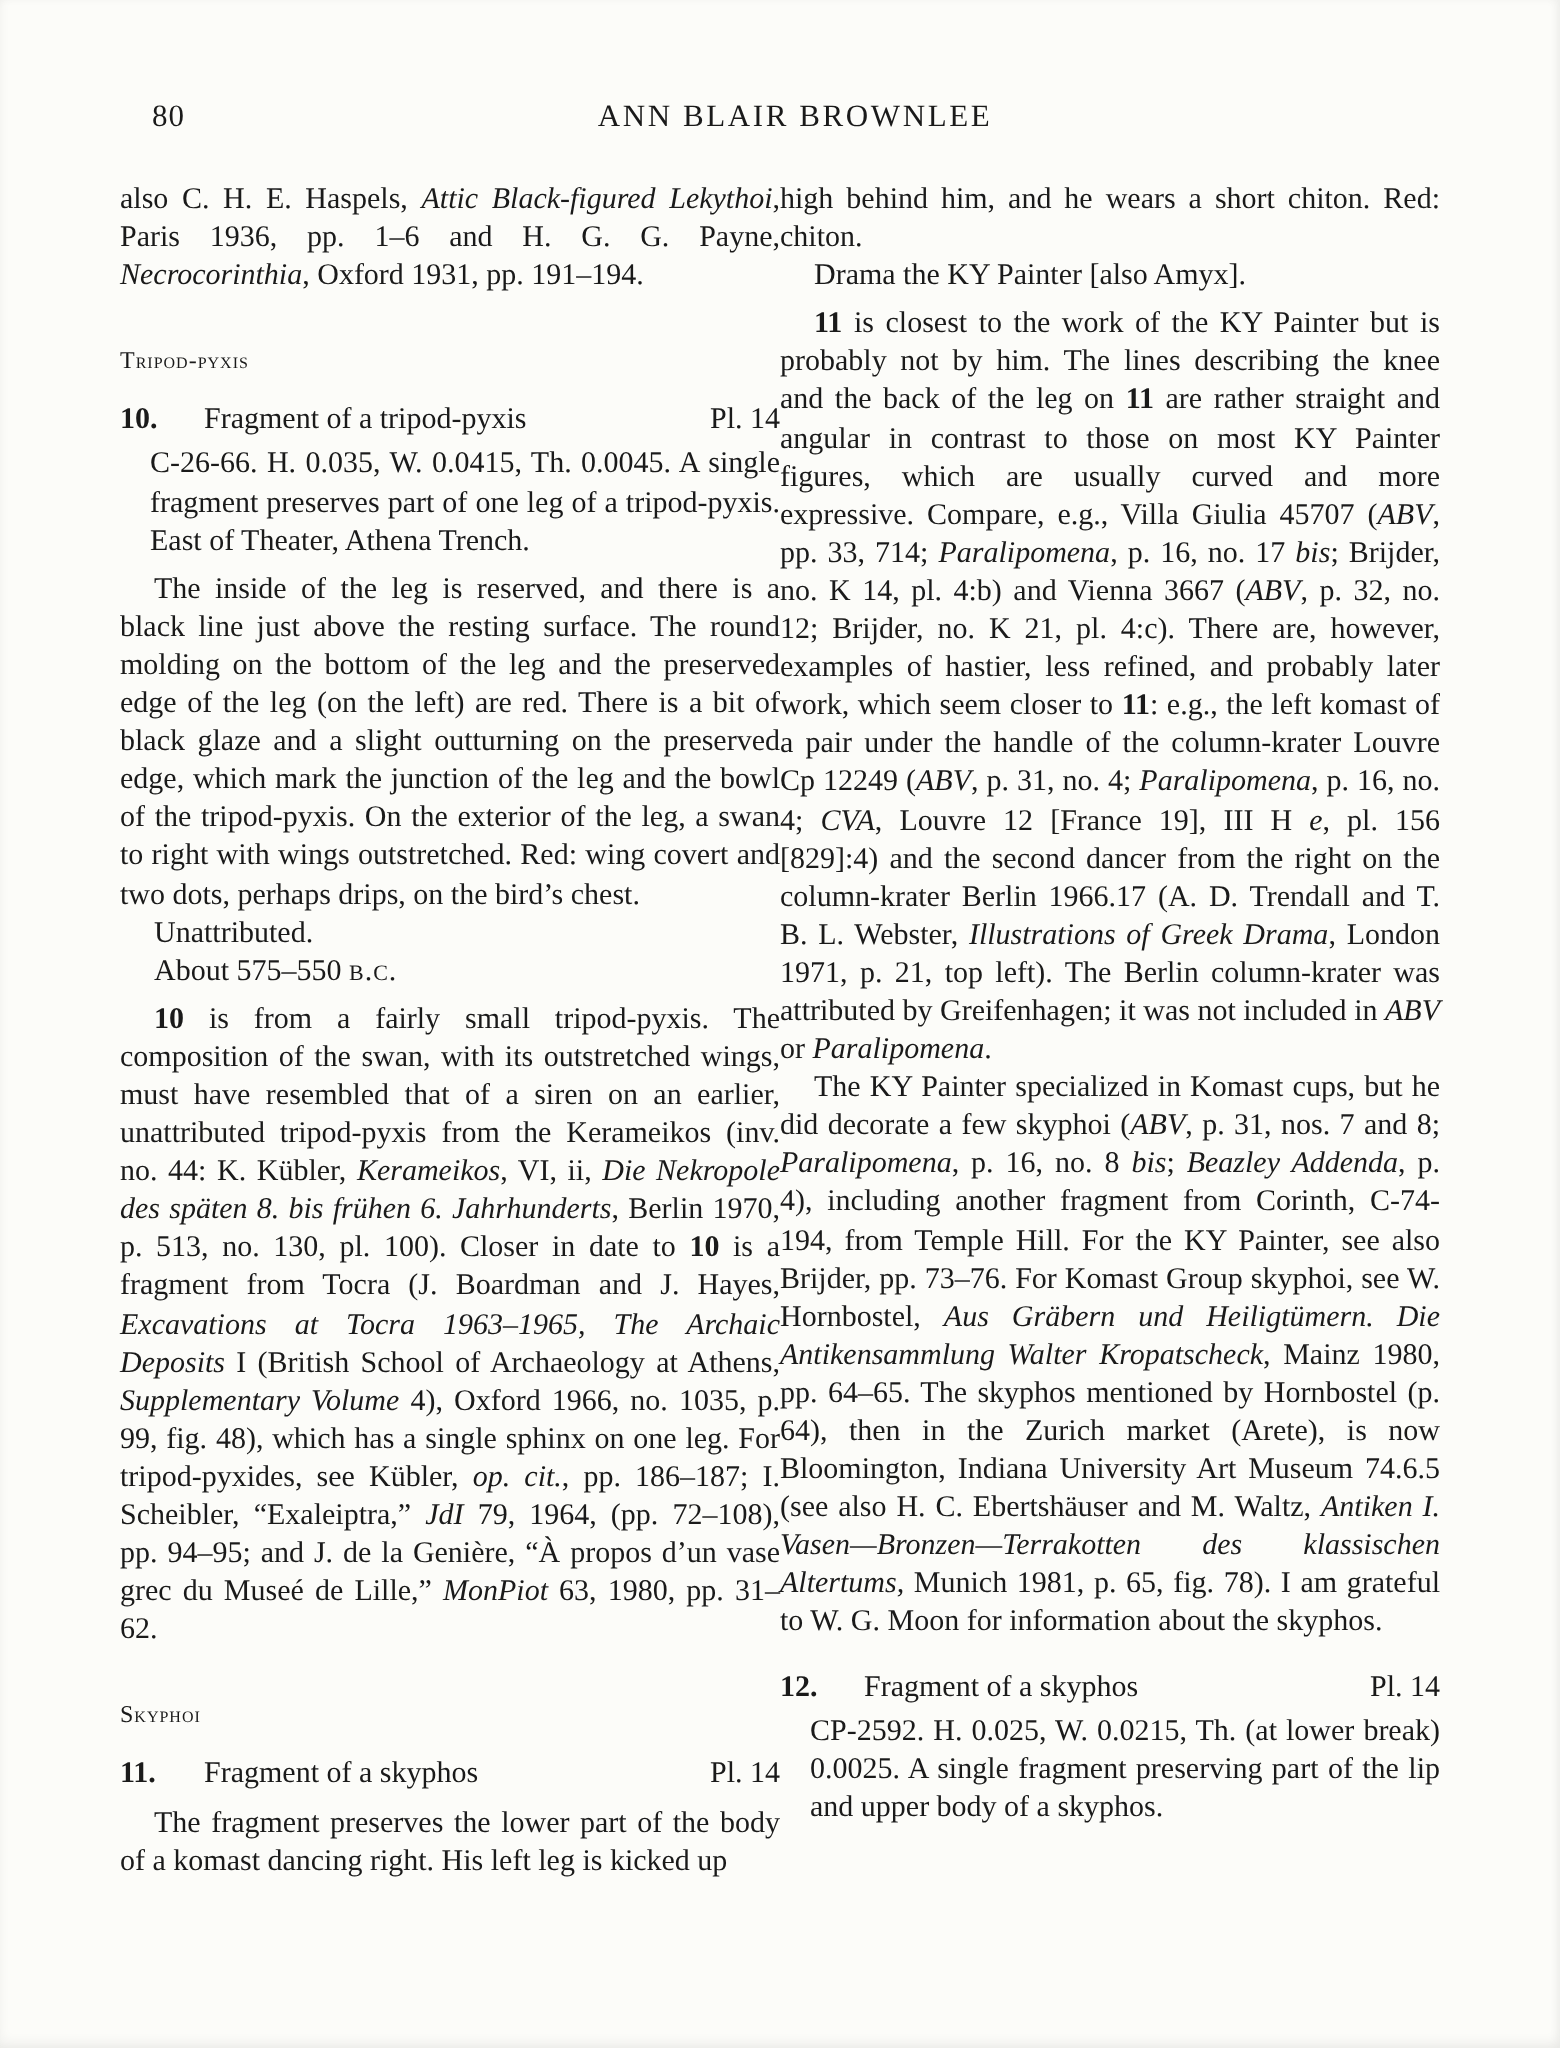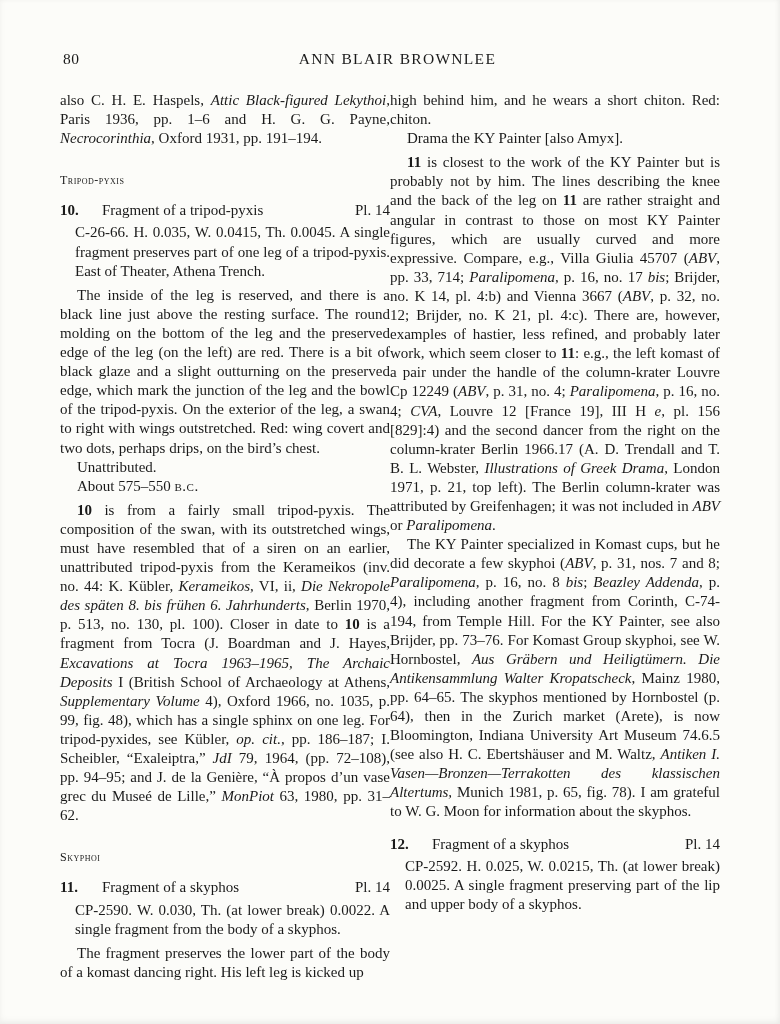--- a/index.html
+++ b/index.html
@@ -18,21 +18,21 @@
     box-shadow: inset 0 -3px 6px rgba(0,0,0,0.05), inset -2px 0 4px rgba(0,0,0,0.03);
   }
   .running-head {
     position: relative;
     text-align: center;
     font-size: 15.5px;
     margin-bottom: 21px;
     height: 20px;
   }
   .running-head .page-num {
-    position: absolute; left: 3px; top: 0;
+    position: absolute; left: 16px; top: 0;
     letter-spacing: 0.5px;
   }
   .running-head .head-title {
     letter-spacing: 1.3px;
   }
   .columns { display: flex; gap: 0; }
   .col {
     width: 330px;
     font-size: 15px;
     line-height: 19.1px;
@@ -93,21 +93,20 @@
 
       <p class="first-indent gap-sm"><span style="font-weight: bold;">10</span><span> is from a fairly small tripod-pyxis. The composition of the swan, with its outstretched wings, must have resembled that of a siren on an earlier, unattributed tripod-pyxis from the Kerameikos (inv. no. 44: K. Kübler, </span><span style="font-style: italic;">Kerameikos</span><span>, VI, ii, </span><span style="font-style: italic;">Die Nekropole des späten 8. bis frühen 6. Jahrhunderts</span><span>, Berlin 1970, p. 513, no. 130, pl. 100). Closer in date to </span><span style="font-weight: bold;">10</span><span> is a fragment from Tocra (J. Boardman and J. Hayes, </span><span style="font-style: italic;">Excavations at Tocra 1963–1965, The Archaic Deposits</span><span> I (British School of Archaeology at Athens, </span><span style="font-style: italic;">Supplementary Volume</span><span> 4), Oxford 1966, no. 1035, p. 99, fig. 48), which has a single sphinx on one leg. For tripod-pyxides, see Kübler, </span><span style="font-style: italic;">op. cit.</span><span>, pp. 186–187; I. Scheibler, “Exaleiptra,” </span><span style="font-style: italic;">JdI</span><span> 79, 1964, (pp. 72–108), pp. 94–95; and J. de la Genière, “À propos d’un vase grec du Museé de Lille,” </span><span style="font-style: italic;">MonPiot</span><span> 63, 1980, pp. 31–62.</span></p>
 
       <h3 class="section-heading"><span style="font-variant: small-caps; letter-spacing: 0.5px;">Skyphoi</span></h3>
 
       <div class="entry-head">
         <span class="entry-num">11.</span>
         <span class="entry-title">Fragment of a skyphos</span>
         <span class="entry-plate">Pl. 14</span>
       </div>
-      <p class="desc"><span>CP-2590. W. 0.030, Th. (at lower break) 0.0022. A single fragment from the body of a skyphos.</span></p>
 
       <p class="first-indent gap-sm"><span>The fragment preserves the lower part of the body of a komast dancing right. His left leg is kicked up</span></p>
     </div>
 
     <div class="col">
       <p><span>high behind him, and he wears a short chiton. Red: chiton.</span></p>
       <p class="one-line"><span>Drama the KY Painter [also Amyx].</span></p>
 
       <p class="first-indent gap-sm"><span style="font-weight: bold;">11</span><span> is closest to the work of the KY Painter but is probably not by him. The lines describing the knee and the back of the leg on </span><span style="font-weight: bold;">11</span><span> are rather straight and angular in contrast to those on most KY Painter figures, which are usually curved and more expressive. Compare, e.g., Villa Giulia 45707 (</span><span style="font-style: italic;">ABV</span><span>, pp. 33, 714; </span><span style="font-style: italic;">Paralipomena</span><span>, p. 16, no. 17 </span><span style="font-style: italic;">bis</span><span>; Brijder, no. K 14, pl. 4:b) and Vienna 3667 (</span><span style="font-style: italic;">ABV</span><span>, p. 32, no. 12; Brijder, no. K 21, pl. 4:c). There are, however, examples of hastier, less refined, and probably later work, which seem closer to </span><span style="font-weight: bold;">11</span><span>: e.g., the left komast of a pair under the handle of the column-krater Louvre Cp 12249 (</span><span style="font-style: italic;">ABV</span><span>, p. 31, no. 4; </span><span style="font-style: italic;">Paralipomena</span><span>, p. 16, no. 4; </span><span style="font-style: italic;">CVA</span><span>, Louvre 12 [France 19], III H </span><span style="font-style: italic;">e</span><span>, pl. 156 [829]:4) and the second dancer from the right on the column-krater Berlin 1966.17 (A. D. Trendall and T. B. L. Webster, </span><span style="font-style: italic;">Illustrations of Greek Drama</span><span>, London 1971, p. 21, top left). The Berlin column-krater was attributed by Greifenhagen; it was not included in </span><span style="font-style: italic;">ABV</span><span> or </span><span style="font-style: italic;">Paralipomena</span><span>.</span></p>
 

